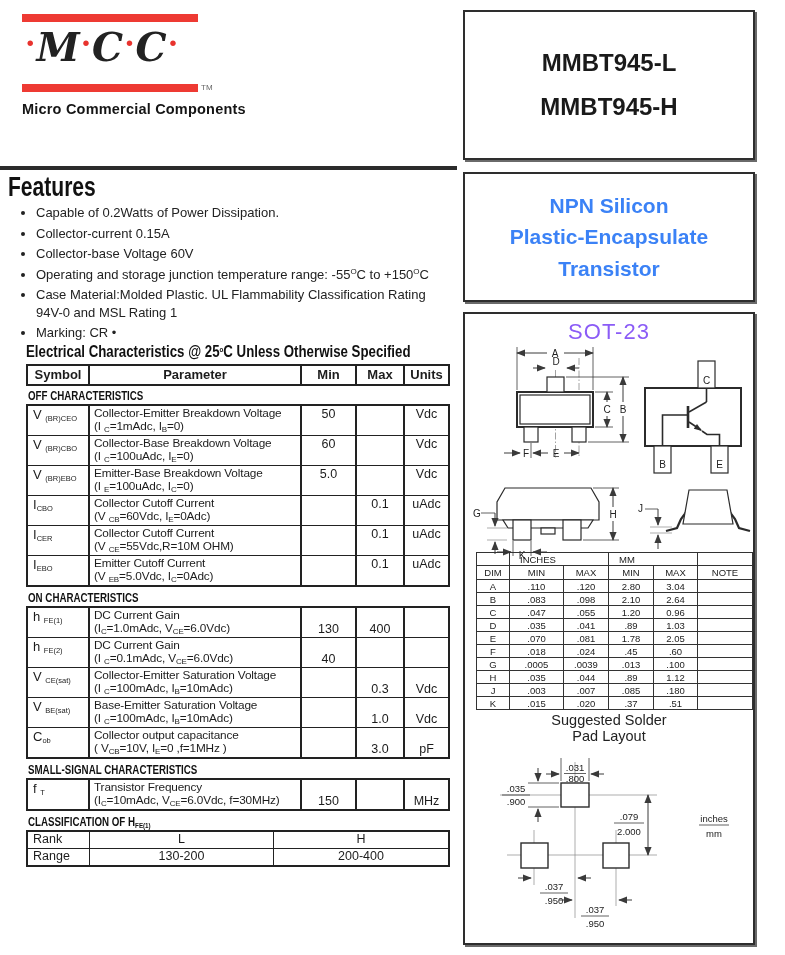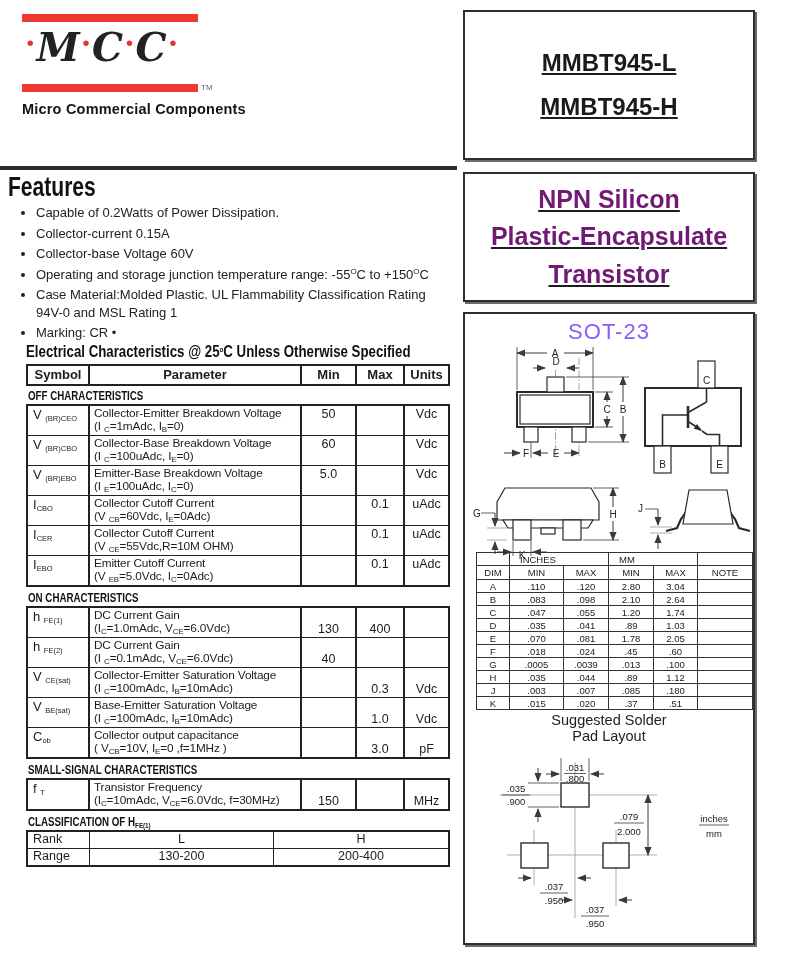--- a/index.html
+++ b/index.html
@@ -55,27 +55,27 @@
   .crow{display:grid;grid-template-columns:62px 184px 174px;height:16px;line-height:15px;
         font-size:12.5px;border-top:1px solid #222;}
   .crow:first-child{border-top:0;}
   .crow > div{border-right:1.5px solid #222;}
   .crow > div:last-child{border-right:0;}
   .c-first{padding-left:5px;}
   .c-mid,.c-last{text-align:center;}
 
   
   .rbox{position:absolute;left:463px;width:292px;border:2px solid #2e2e2e;background:#fff;
-        box-shadow:2px 2px 0 0 #6a6a6a;box-sizing:border-box;text-decoration:underline;}
+        box-shadow:2px 2px 0 0 #6a6a6a;box-sizing:border-box;}
   .part-box{top:10px;height:150px;display:flex;flex-direction:column;align-items:center;
             justify-content:center;gap:16px;}
   .part-line{font-size:24px;font-weight:bold;color:#1a1a1a;}
   .desc-box{top:172px;height:130px;display:flex;flex-direction:column;align-items:center;
             justify-content:center;}
-  .desc-line{font-size:25px;font-weight:bold;line-height:1.5;color:#701a75;}
+  .desc-line{font-size:21px;font-weight:bold;line-height:1.5;color:#3b82f6;}
   .pkg-box{top:312px;height:633px;}
   .pkg-title{position:absolute;left:0;top:5px;width:100%;text-align:center;font-size:22px;
              letter-spacing:1px;color:#8b5cf6;}
 
   
   .dims{position:absolute;left:11px;top:238px;border-collapse:collapse;table-layout:fixed;
         width:276px;font-size:9.5px;color:#222;}
   .dims td{border:1px solid #333;text-align:center;padding:0;height:12px;overflow:hidden;}
   .dt-title{height:13px;}
   .dt-group{text-align:left !important;padding-left:10px !important;height:14px;}
@@ -432,21 +432,21 @@
             <td>.098</td>
             <td>2.10</td>
             <td>2.64</td>
             <td></td>
           </tr>
           <tr>
             <td>C</td>
             <td>.047</td>
             <td>.055</td>
             <td>1.20</td>
-            <td>1.74</td>
+            <td>0.96</td>
             <td></td>
           </tr>
           <tr>
             <td>D</td>
             <td>.035</td>
             <td>.041</td>
             <td>.89</td>
             <td>1.03</td>
             <td></td>
           </tr>

